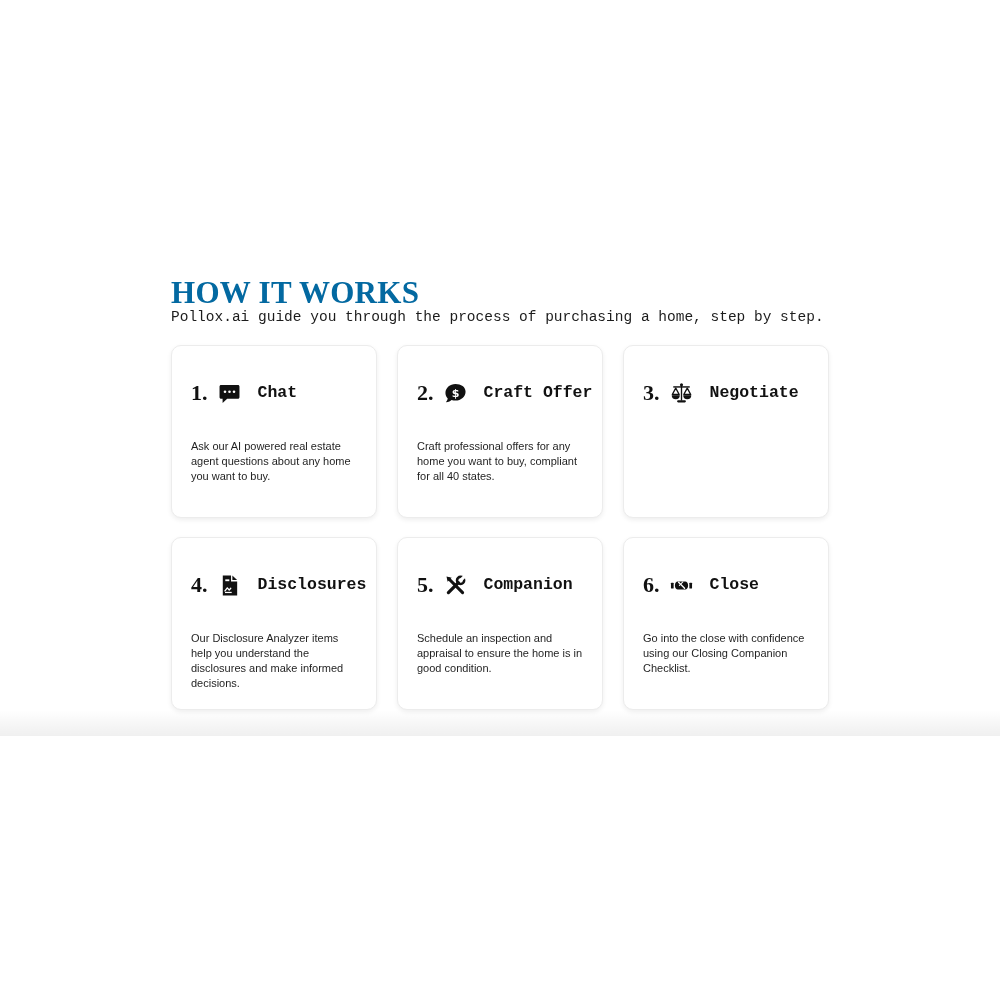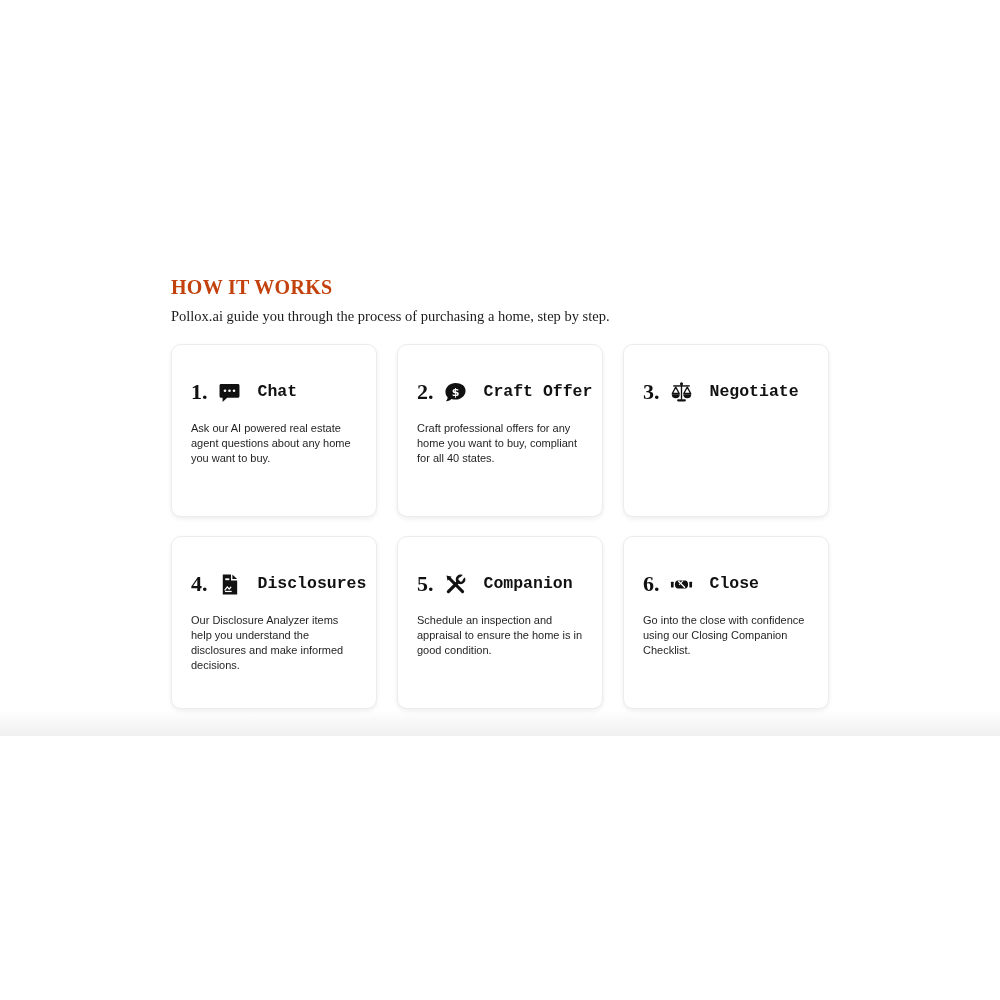--- a/index.html
+++ b/index.html
@@ -25,28 +25,28 @@
   }
   .content {
     position: absolute;
     left: 171px;
     top: 277px;
     width: 658px;
   }
   .section-title {
     font-family: "Liberation Serif", serif;
     font-weight: 700;
-    font-size: 20px;
+    font-size: 31px;
     line-height: 1;
     letter-spacing: 0.3px;
-    color: #c2410c;
+    color: #0369a1;
   }
   .section-subtitle {
-    margin-top: 11px;
-    font-family: Liberation Serif, serif;
+    margin-top: 1px;
+    font-family: Liberation Mono, monospace;
     font-size: 14.5px;
     line-height: 1.2;
     color: #1c1c1c;
   }
   .cards-grid {
     margin-top: 19px;
     display: grid;
     grid-template-columns: repeat(3, 206px);
     grid-auto-rows: 173px;
     column-gap: 20px;
@@ -84,21 +84,21 @@
   .card-title {
     font-family: Liberation Mono, monospace;
     font-weight: 700;
     font-size: 16.5px;
     line-height: 1;
     margin-left: 17px;
     color: #111111;
     white-space: nowrap;
   }
   .card-desc {
-    margin-top: 16px;
+    margin-top: 33px;
     font-size: 11px;
     line-height: 15px;
     color: #1f1f1f;
     max-width: 172px;
   }
 </style>
 </head>
 <body>
 
 <div class="hero">

